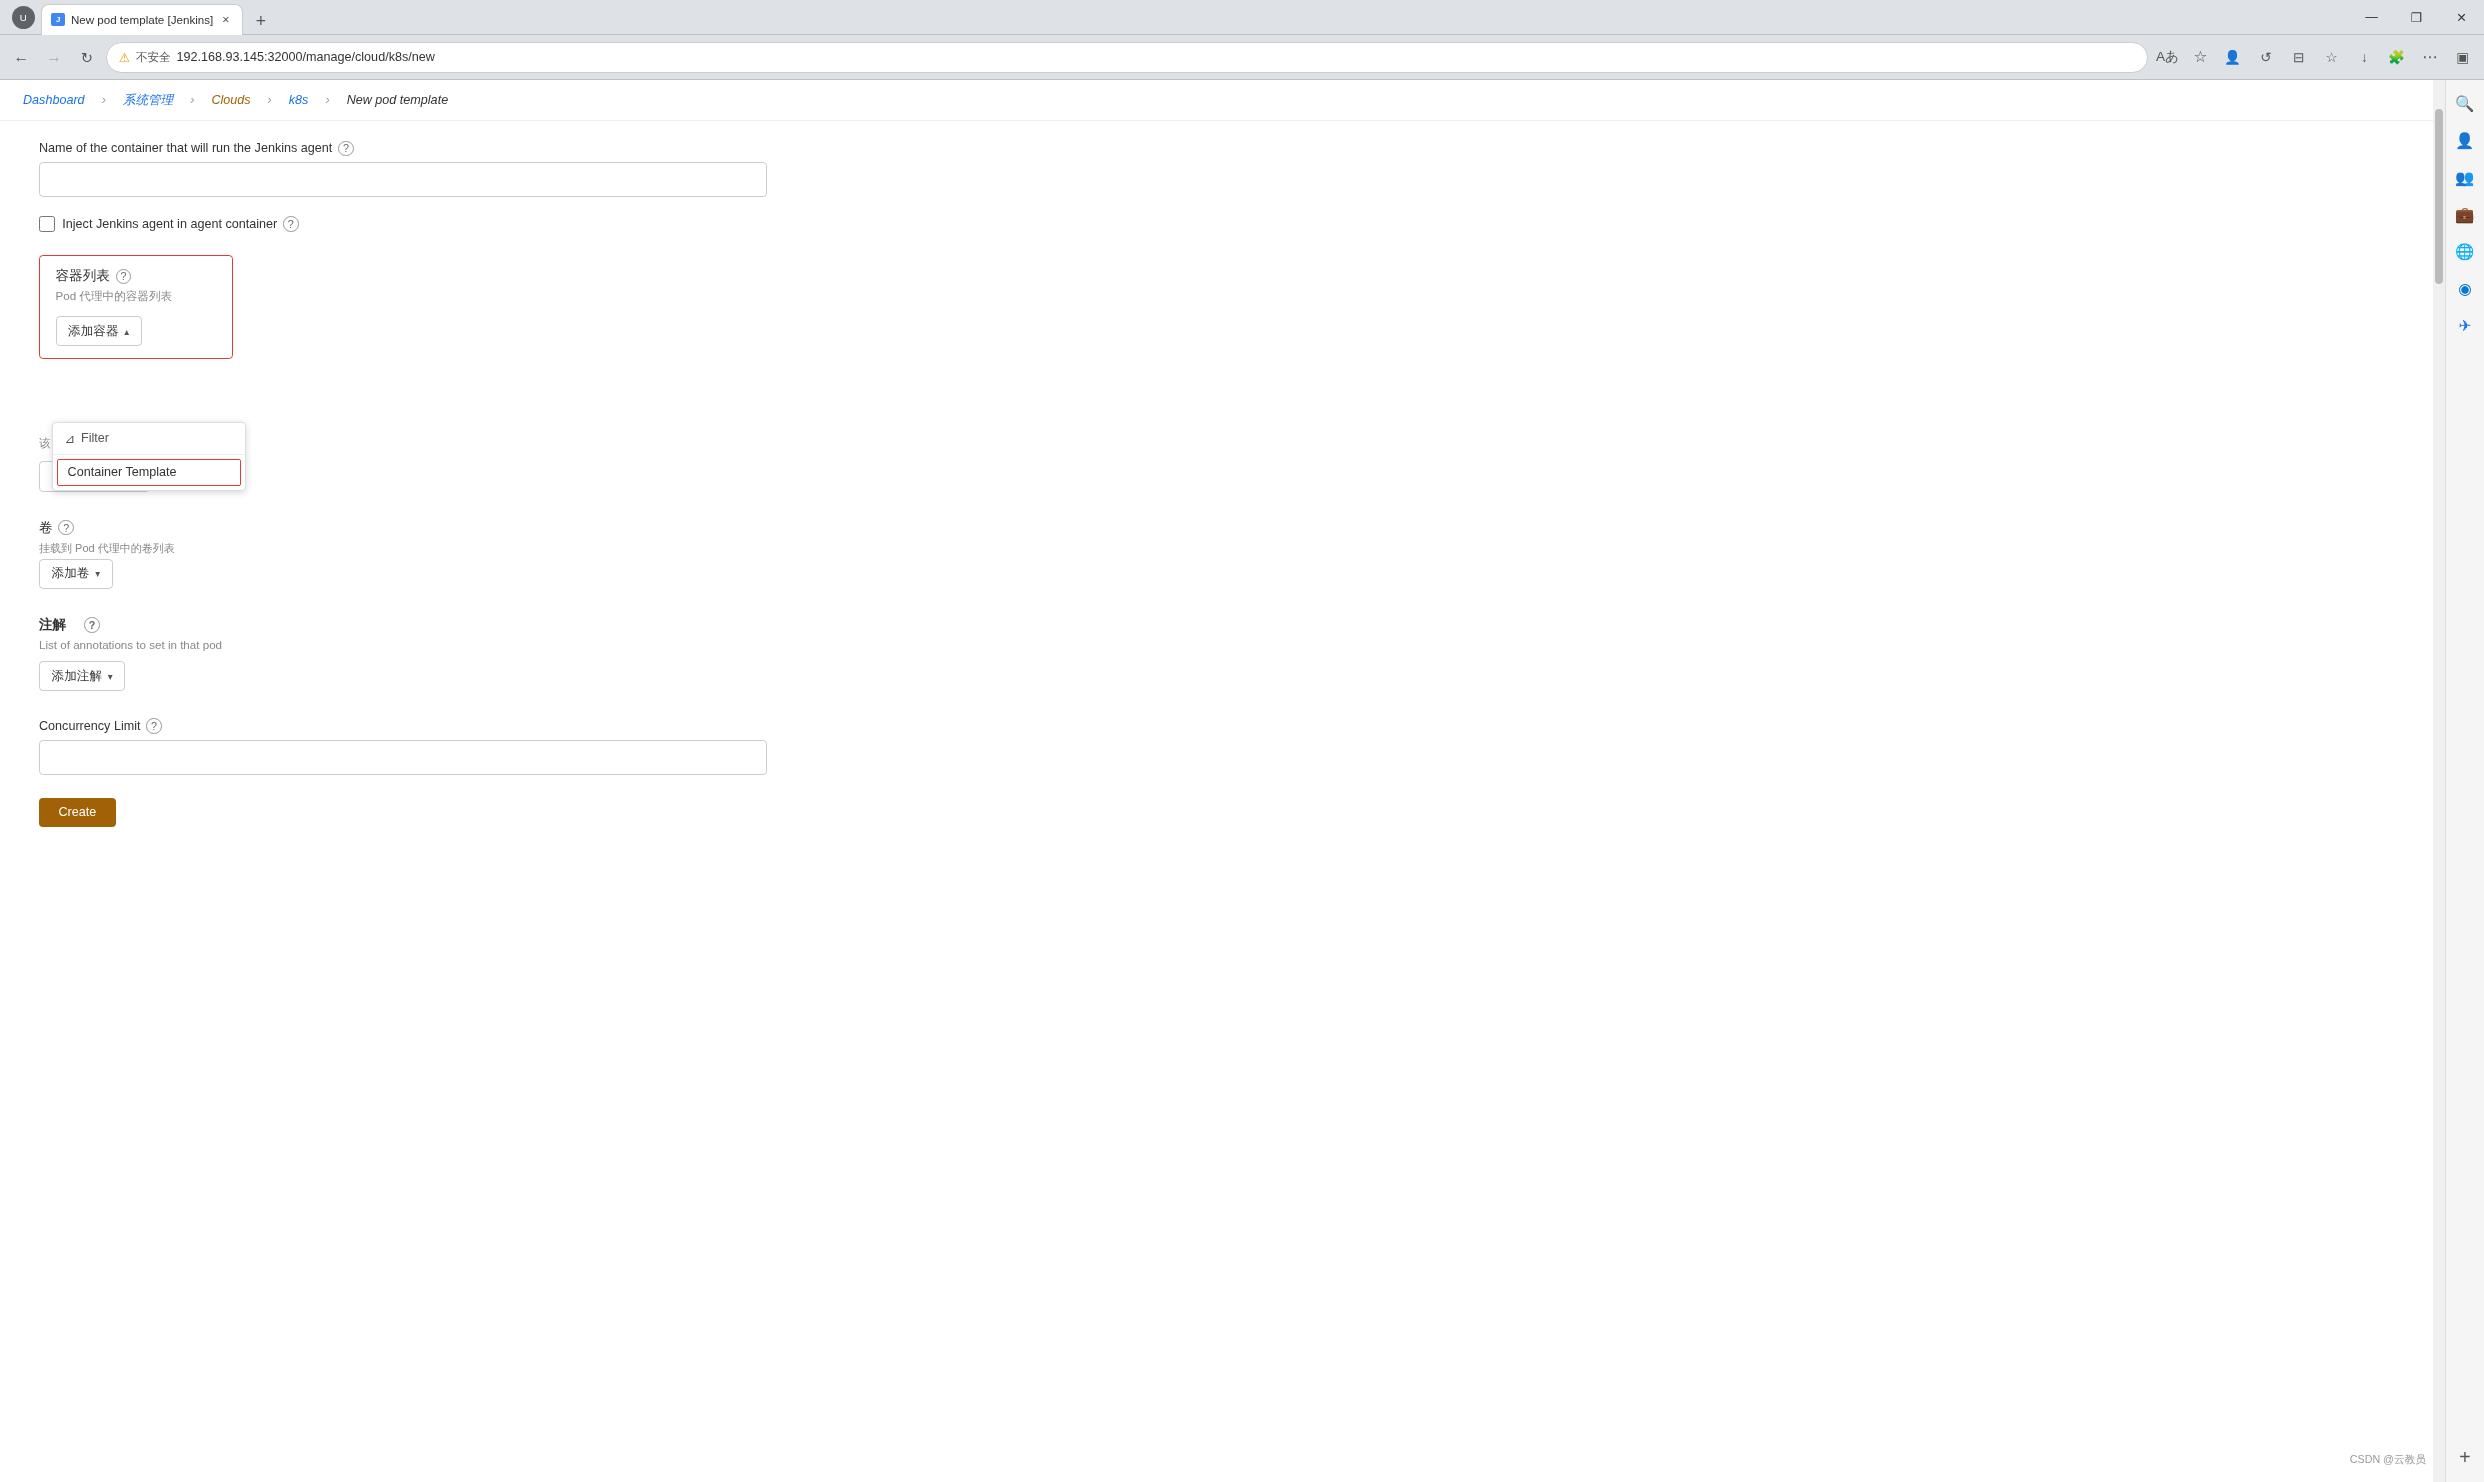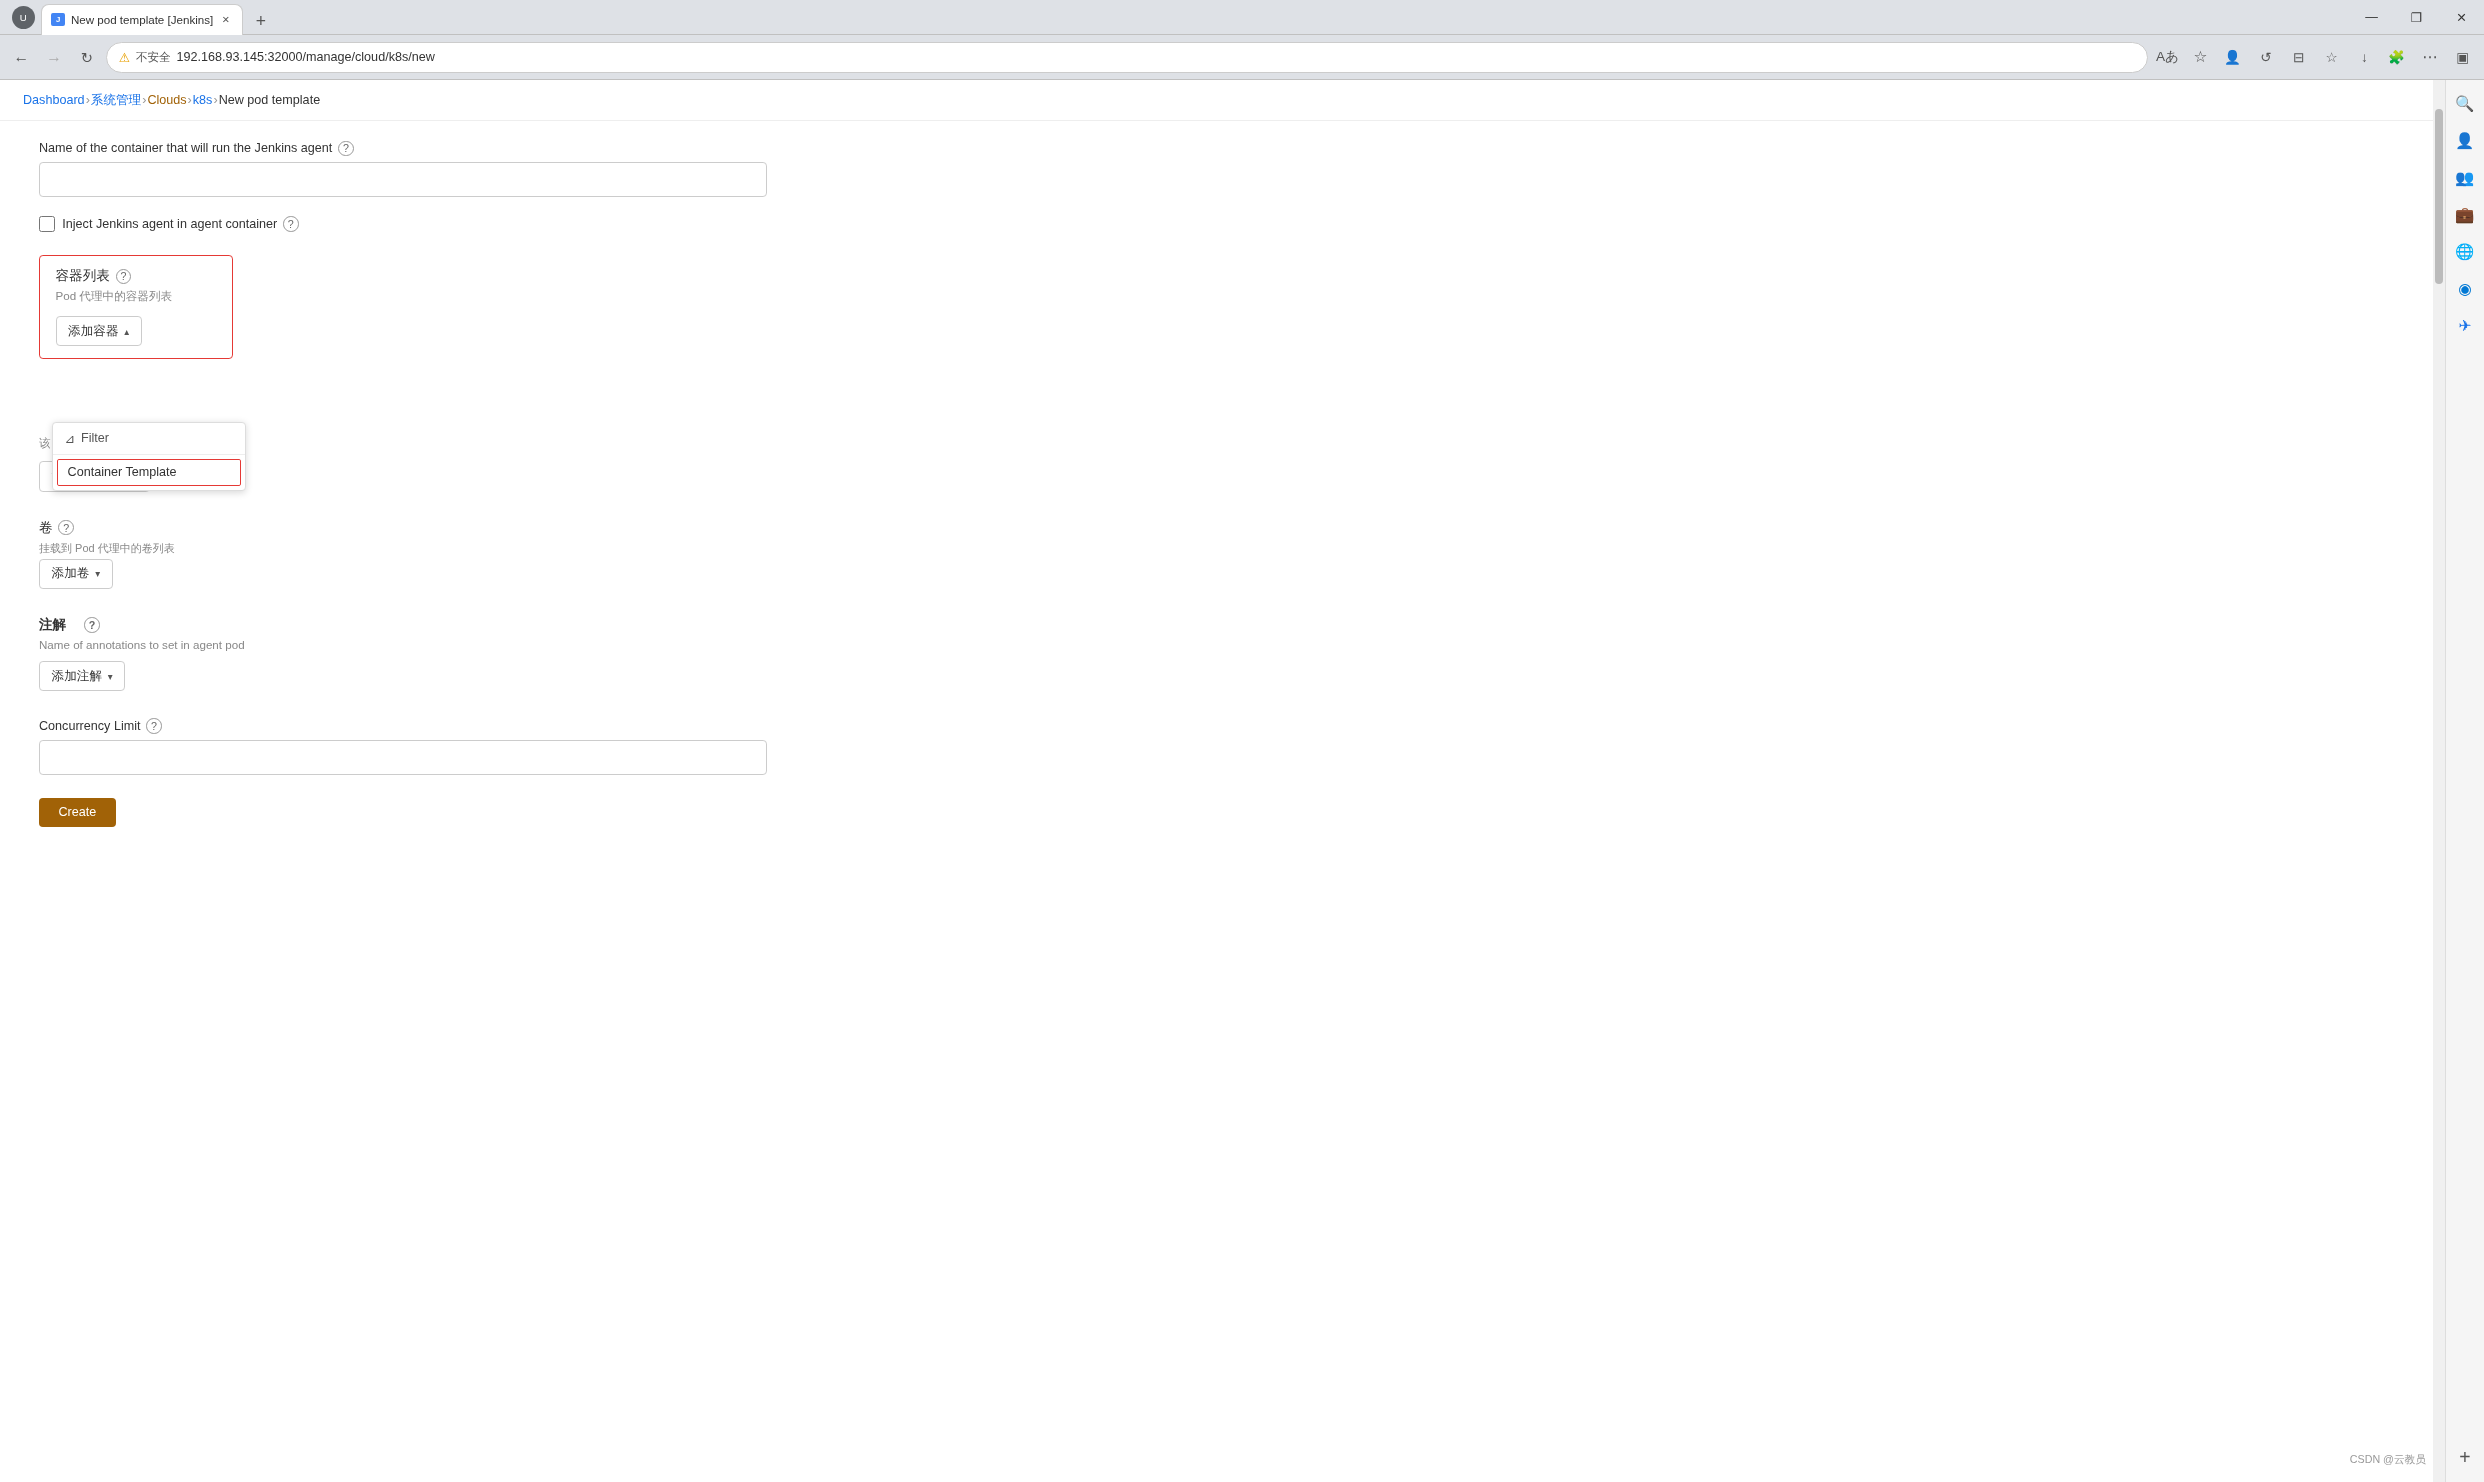--- a/index.html
+++ b/index.html
@@ -65,21 +65,21 @@
 </div>
 
 <div style="display:flex; height:calc(100vh - 80px);">
 
   <div style="position:absolute; right:39px; top:80px; width:11.6px; height:calc(100vh - 80px); background:#f0f0f0; z-index:50;">
     <div style="width:7.8px; height:175px; background:#bbb; border-radius:3.9px; margin:1.9px auto; margin-top:29px;"></div>
   </div>
 
   <div style="flex:1; background:white; overflow-y:auto; padding-bottom:39px; margin-right:50px;">
 
-    <div style="display:flex; align-items:center; padding:11.6px 23px; gap:1px; font-size:12.6px; color:#555; border-bottom:1px solid #eee;">
+    <div style="display:flex; align-items:center; padding:11.6px 23px; gap:17px; font-size:12.6px; color:#555; border-bottom:1px solid #eee;font-style:italic;">
       <span style="cursor:pointer; color:#1a73e8;">Dashboard</span>
       <span style="color:#999;">›</span>
       <span style="cursor:pointer; color:#1a73e8;">系统管理</span>
       <span style="color:#999;">›</span>
       <span style="cursor:pointer; color:#a16207;">Clouds</span>
       <span style="color:#999;">›</span>
       <span style="cursor:pointer; color:#1a73e8;">k8s</span>
       <span style="color:#999;">›</span>
       <span style="color:#333; font-weight:500;">New pod template</span>
     </div>
@@ -147,21 +147,21 @@
           <span style="font-size:9.7px; color:#555;">▾</span>
         </button>
       </div>
 
       
       <div style="margin-bottom:27px;">
         <div style="display:flex; align-items:center; gap:18px; font-size:13.6px; font-weight:700; color:#333; margin-bottom:3.9px;">
           <span>注解</span>
           <span style="width:15.5px; height:15.5px; border-radius:50%; border:1px solid #999; display:inline-flex; align-items:center; justify-content:center; font-size:10.7px; color:#666; cursor:pointer;">?</span>
         </div>
-        <div style="font-size:11.6px; color:#888; margin-bottom:9.7px;">Name of annotations to set in agent pod</div>
+        <div style="font-size:11.6px; color:#888; margin-bottom:9.7px;">List of annotations to set in that pod</div>
         <button style="display:inline-flex; align-items:center; gap:5.8px; padding:5.8px 11.6px; border:1px solid #ccc; border-radius:3.9px; background:white; cursor:pointer; font-size:12.6px; color:#333;">
           <span>添加注解</span>
           <span style="font-size:9.7px; color:#555;">▾</span>
         </button>
       </div>
 
       
       <div style="margin-bottom:23px;">
         <div style="font-size:12.6px; color:#333; margin-bottom:5.8px; display:flex; align-items:center; gap:5.8px;">
           <span>Concurrency Limit</span>

